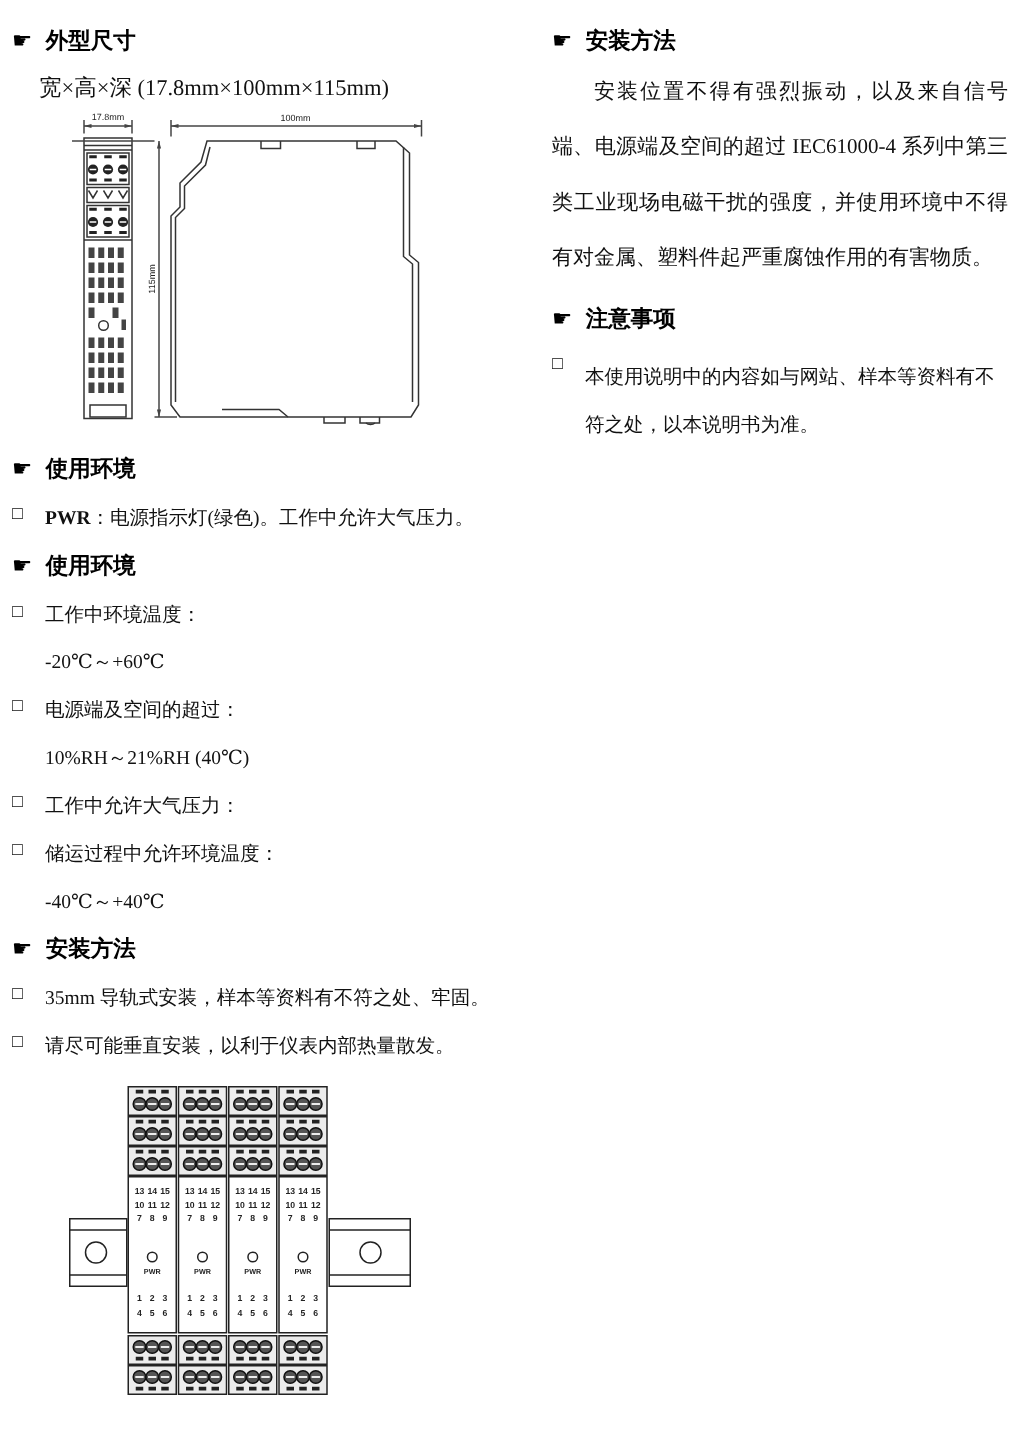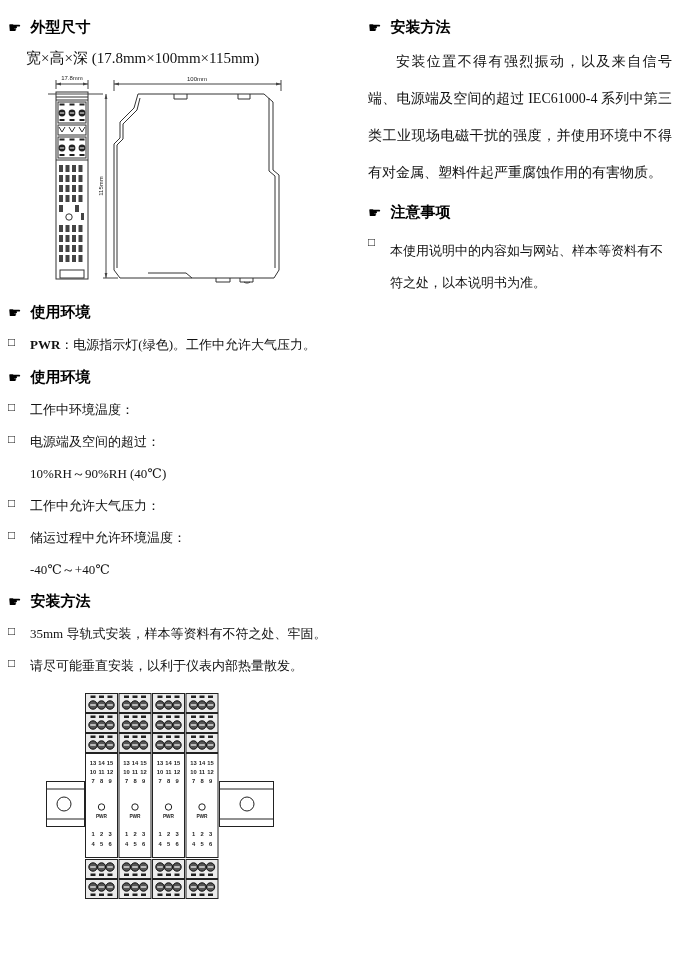--- a/index.html
+++ b/index.html
@@ -180,27 +180,28 @@
     <div class="sec-h">
       <span class="marker">☛</span>
       <span>使用环境</span>
     </div>
 
     <div>
       <div class="item-line">
           <span class="bullet">□</span>
           <span class="item-text">工作中环境温度：</span>
         </div>
+      <div class="item-value">-20℃～+60℃</div>
     </div>
     <div>
       <div class="item-line">
           <span class="bullet">□</span>
           <span class="item-text">电源端及空间的超过：</span>
         </div>
-      <div class="item-value">10%RH～90%RH (40℃)</div>
+      <div class="item-value">10%RH～21%RH (40℃)</div>
     </div>
     <div>
       <div class="item-line">
           <span class="bullet">□</span>
           <span class="item-text">工作中允许大气压力：</span>
         </div>
     </div>
     <div>
       <div class="item-line">
           <span class="bullet">□</span>

